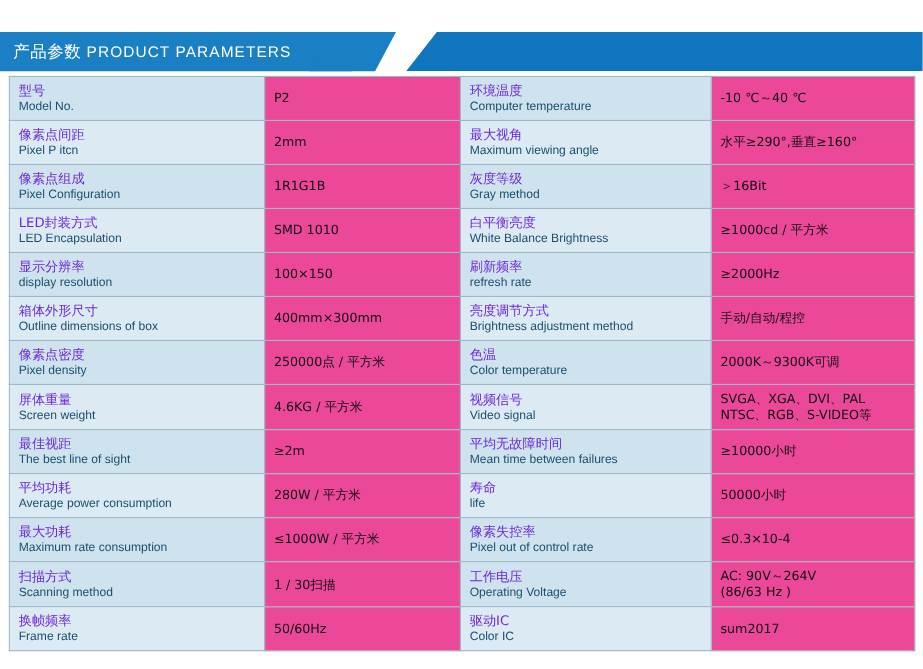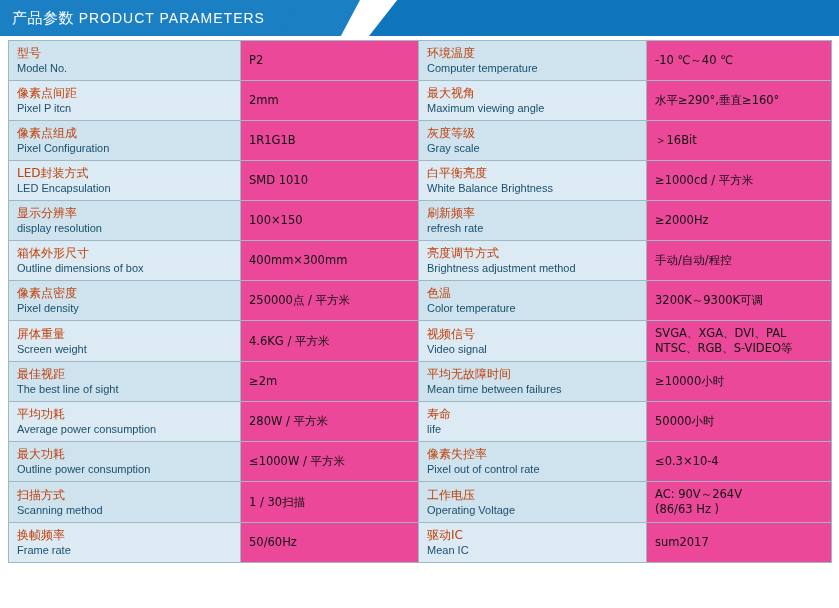--- a/index.html
+++ b/index.html
@@ -19,20 +19,21 @@
     height: 608px;
     background: #ffffff;
   }
   
   .banner {
     position: relative;
     height: 36px;
     width: 839px;
     overflow: hidden;
     background: #ffffff;
+    margin-top: 29px;
   }
   .banner .blue-block {
     position: absolute;
     left: 0;
     top: 0;
     width: 320px;
     height: 36px;
     background: #1b7fc4;
   }
   .banner .blue-slant {
@@ -101,21 +102,21 @@
   td.label.alt {
     background: #dceaf3;
   }
   td.value {
     background: #ec4899;
   }
   .cn-line {
     font-family: "DejaVu Sans", sans-serif;
     font-size: 12px;
     line-height: 15px;
-    color: #c2410c;
+    color: #6d28d9;
     white-space: nowrap;
   }
   .en-line {
     font-family: "Liberation Sans", sans-serif;
     font-size: 11px;
     line-height: 14px;
     color: #1a4f6e;
     white-space: nowrap;
   }
   .val-line {
@@ -189,21 +190,21 @@
           <tr>
             <td class="label">
               <div class="cn-line">像素点组成</div>
               <div class="en-line">Pixel  Configuration</div>
             </td>
             <td class="value">
               <div class="val-line">1R1G1B</div>
             </td>
             <td class="label">
               <div class="cn-line">灰度等级</div>
-              <div class="en-line">Gray scale</div>
+              <div class="en-line">Gray method</div>
             </td>
             <td class="value">
               <div class="val-line">＞16Bit</div>
             </td>
           </tr>
           <tr>
             <td class="label alt">
               <div class="cn-line">LED封装方式</div>
               <div class="en-line">LED  Encapsulation</div>
             </td>
@@ -256,21 +257,21 @@
               <div class="en-line">Pixel density</div>
             </td>
             <td class="value">
               <div class="val-line">250000点 / 平方米</div>
             </td>
             <td class="label">
               <div class="cn-line">色温</div>
               <div class="en-line">Color temperature</div>
             </td>
             <td class="value">
-              <div class="val-line">3200K～9300K可调</div>
+              <div class="val-line">2000K～9300K可调</div>
             </td>
           </tr>
           <tr>
             <td class="label alt">
               <div class="cn-line">屏体重量</div>
               <div class="en-line">Screen weight</div>
             </td>
             <td class="value">
               <div class="val-line">4.6KG / 平方米</div>
             </td>
@@ -311,21 +312,21 @@
               <div class="cn-line">寿命</div>
               <div class="en-line">life</div>
             </td>
             <td class="value">
               <div class="val-line">50000小时</div>
             </td>
           </tr>
           <tr>
             <td class="label">
               <div class="cn-line">最大功耗</div>
-              <div class="en-line">Outline power consumption</div>
+              <div class="en-line">Maximum rate consumption</div>
             </td>
             <td class="value">
               <div class="val-line">≤1000W / 平方米</div>
             </td>
             <td class="label">
               <div class="cn-line">像素失控率</div>
               <div class="en-line">Pixel out of control rate</div>
             </td>
             <td class="value">
               <div class="val-line">≤0.3×10-4</div>
@@ -351,21 +352,21 @@
           <tr>
             <td class="label alt">
               <div class="cn-line">换帧频率</div>
               <div class="en-line">Frame rate</div>
             </td>
             <td class="value">
               <div class="val-line">50/60Hz</div>
             </td>
             <td class="label alt">
               <div class="cn-line">驱动IC</div>
-              <div class="en-line">Mean IC</div>
+              <div class="en-line">Color IC</div>
             </td>
             <td class="value">
               <div class="val-line">sum2017</div>
             </td>
           </tr>
         </tbody>
     </table>
   </div>
 
 </div>

